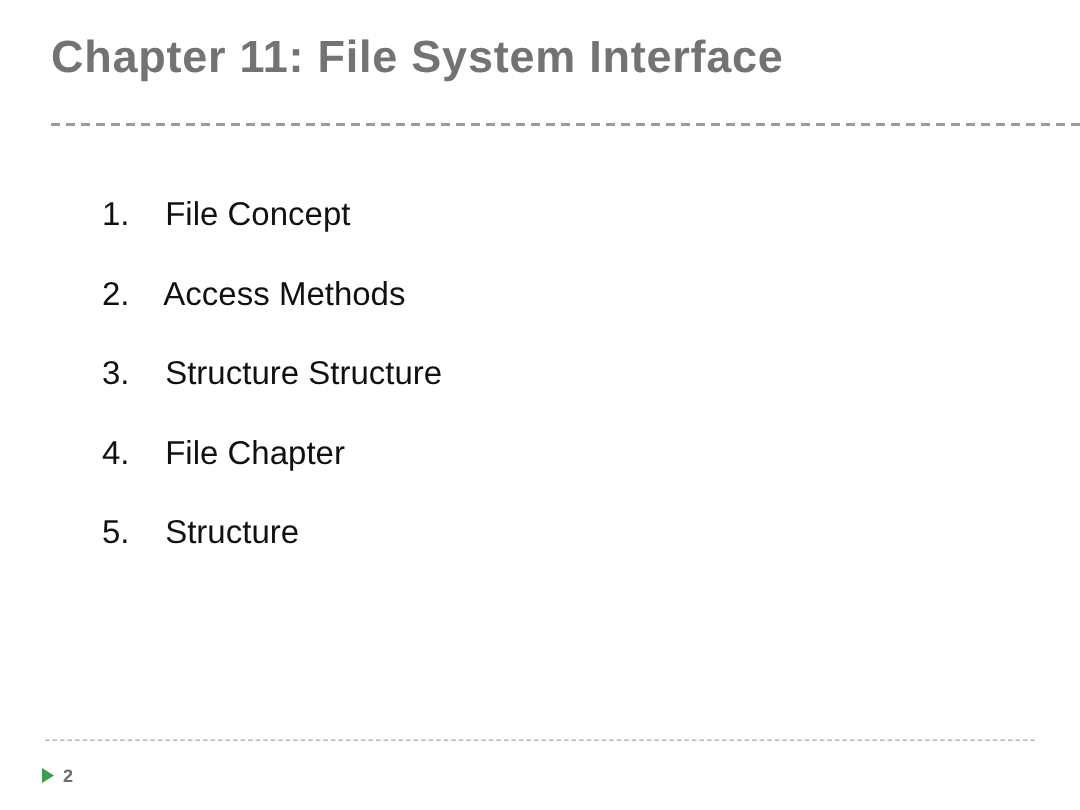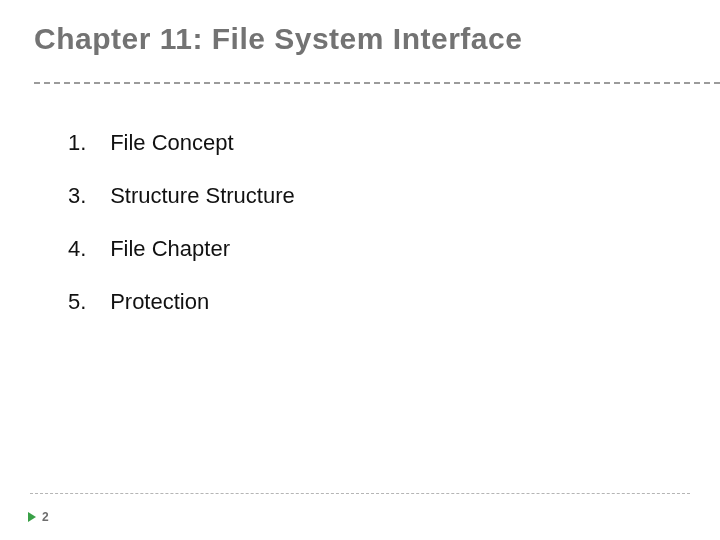--- a/index.html
+++ b/index.html
@@ -88,30 +88,34 @@
   <div class="title">Chapter 11:  File System Interface</div>
 
   <div class="title-rule"></div>
 
   <ol class="list">
     <li>
       <span class="num">1.</span>
       <span>File Concept</span>
     </li>
     <li>
+      <span class="num">2.</span>
+      <span>Access Methods</span>
+    </li>
+    <li>
       <span class="num">3.</span>
       <span>Structure Structure</span>
     </li>
     <li>
       <span class="num">4.</span>
       <span>File Chapter</span>
     </li>
     <li>
       <span class="num">5.</span>
-      <span>Protection</span>
+      <span>Structure</span>
     </li>
   </ol>
 
   <div class="footer-rule"></div>
 
   <div class="page-marker">
     <div class="tri"></div>
     <div class="num">2</div>
   </div>
 

